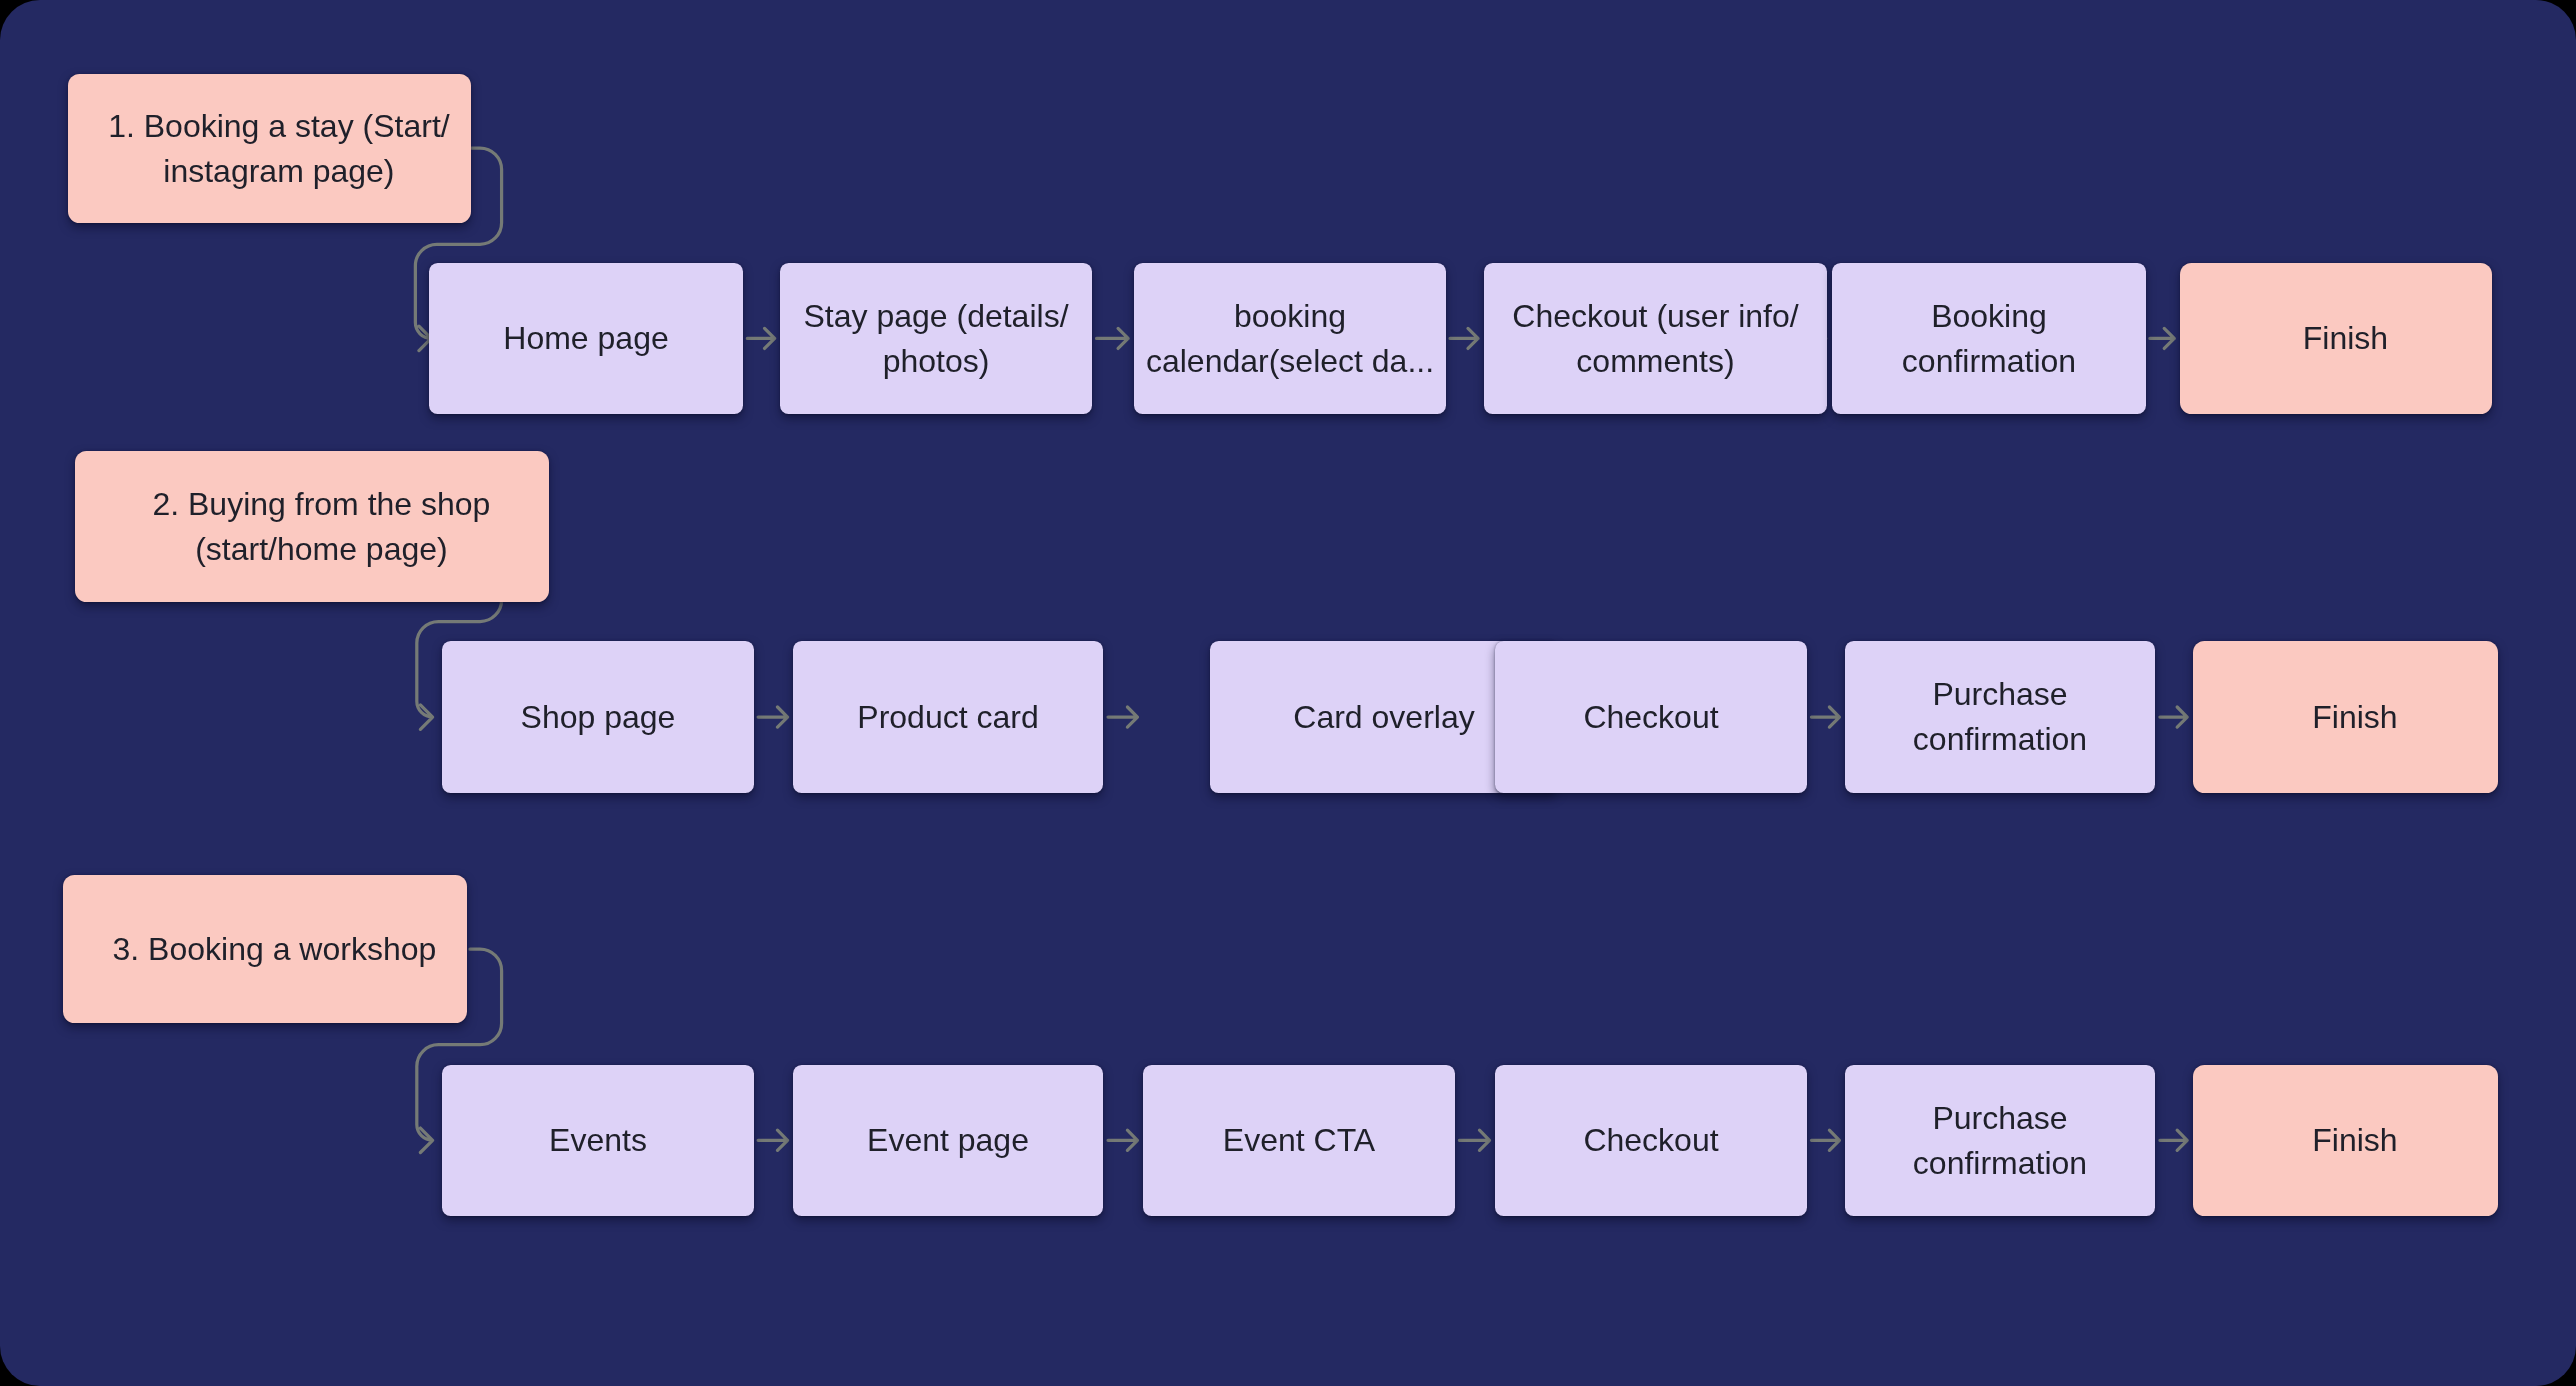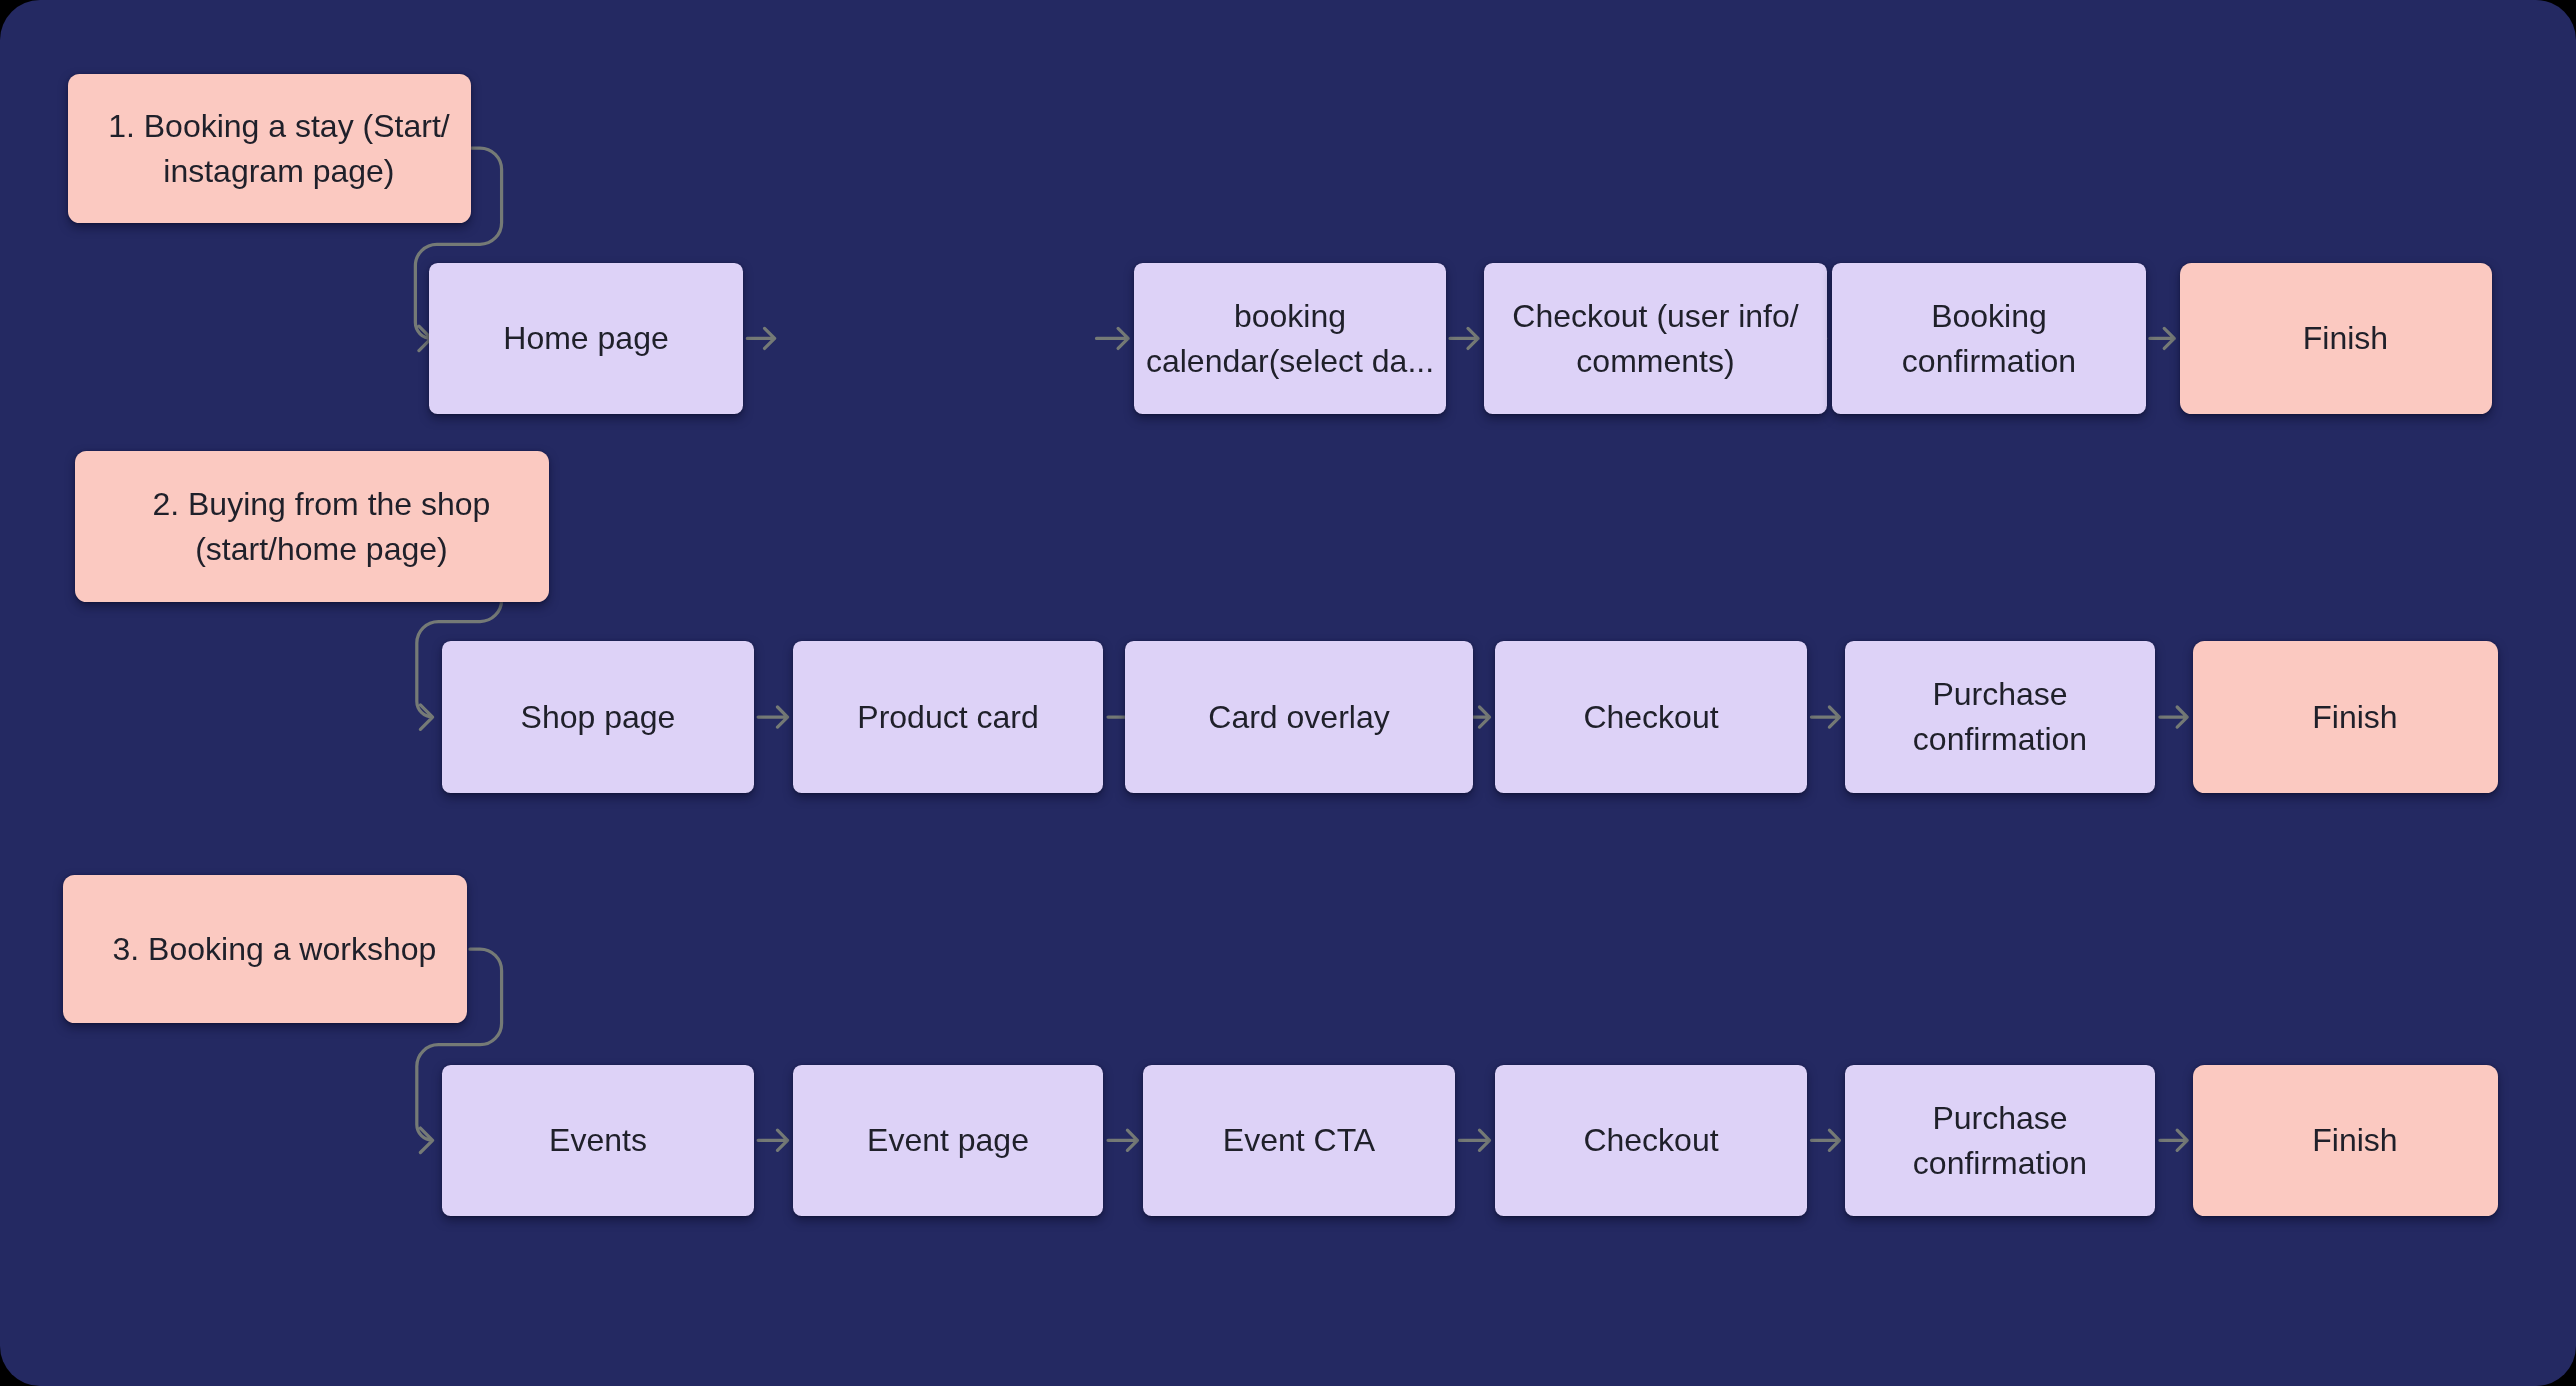--- a/index.html
+++ b/index.html
@@ -83,33 +83,35 @@
     <path d="M1055 1587 H1096 M1082 1573 L1096 1587 L1082 1601"></path>
     <path d="M1542 1587 H1583 M1569 1573 L1583 1587 L1569 1601"></path>
     <path d="M2031 1587 H2073 M2059 1573 L2073 1587 L2059 1601"></path>
     <path d="M2521 1587 H2560 M2546 1573 L2560 1587 L2546 1601"></path>
     <path d="M3006 1587 H3044 M3030 1573 L3044 1587 L3030 1601"></path>
   </svg>
 
   <div class="node start-finish" style="left:68px;top:74px;width:403px;height:149px">1. Booking a stay (Start/
 instagram page)</div>
   <div class="node step" style="left:429px;top:263px;width:314px;height:151px">Home page</div>
+  <div class="node step" style="left:780px;top:263px;width:312px;height:151px">Stay page (details/
+photos)</div>
   <div class="node step" style="left:1134px;top:263px;width:312px;height:151px">booking
 calendar(select da...</div>
   <div class="node step" style="left:1484px;top:263px;width:343px;height:151px">Checkout (user info/
 comments)</div>
   <div class="node step" style="left:1832px;top:263px;width:314px;height:151px">Booking
 confirmation</div>
   <div class="node start-finish" style="left:2180px;top:263px;width:312px;height:151px">Finish</div>
 
   <div class="node start-finish" style="left:75px;top:451px;width:474px;height:151px">2. Buying from the shop
 (start/home page)</div>
   <div class="node step" style="left:442px;top:641px;width:312px;height:152px">Shop page</div>
   <div class="node step" style="left:793px;top:641px;width:310px;height:152px">Product card</div>
-  <div class="node step" style="left:1125px;top:641px;width:348px;height:152px">Card overlay</div>
+  <div class="node step" style="left:1210px;top:641px;width:348px;height:152px">Card overlay</div>
   <div class="node step" style="left:1495px;top:641px;width:312px;height:152px">Checkout</div>
   <div class="node step" style="left:1845px;top:641px;width:310px;height:152px">Purchase
 confirmation</div>
   <div class="node start-finish" style="left:2193px;top:641px;width:305px;height:152px">Finish</div>
 
   <div class="node start-finish" style="left:63px;top:875px;width:404px;height:148px">3. Booking a workshop</div>
   <div class="node step" style="left:793px;top:1065px;width:310px;height:151px">Event page</div>
   <div class="node step" style="left:442px;top:1065px;width:312px;height:151px">Events</div>
   <div class="node step" style="left:1143px;top:1065px;width:312px;height:151px">Event CTA</div>
   <div class="node step" style="left:1495px;top:1065px;width:312px;height:151px">Checkout</div>

